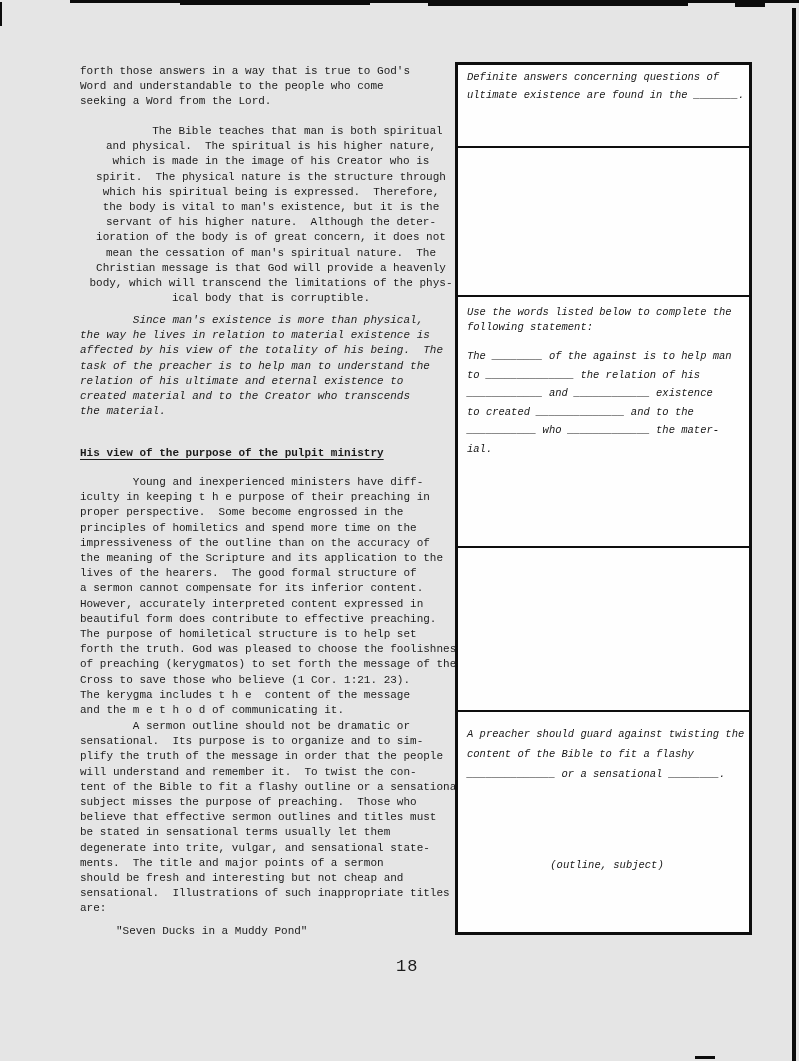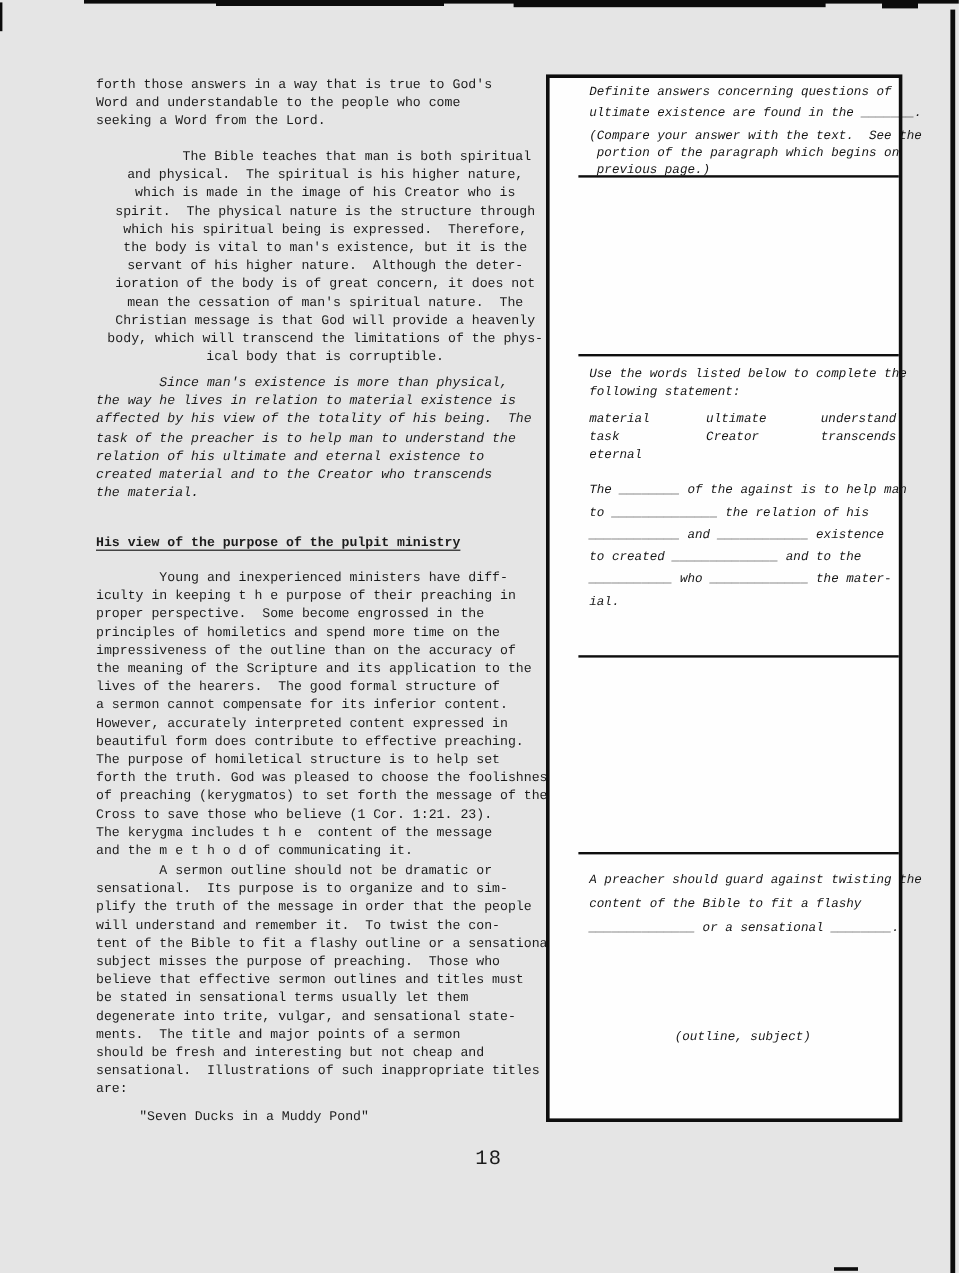--- a/index.html
+++ b/index.html
@@ -29,21 +29,21 @@
   .page-number{
     position:absolute;left:396px;top:957px;
     font-size:17px;letter-spacing:1px;color:#1c1c1c;
   }
   
   .answer-panel{
     position:absolute;left:455px;top:62px;width:297px;height:873px;
     border:3px solid #0e0e0e;box-sizing:border-box;
     display:flex;flex-direction:column;background:#fefefe;
   }
-  .sec{border-bottom:2px solid #0e0e0e;box-sizing:border-box;padding:0 2px 0 9px;overflow:visible;margin-left:24px;}
+  .sec{border-bottom:2px solid #0e0e0e;box-sizing:border-box;padding:0 2px 0 9px;overflow:visible;}
   .sec1{height:83px;padding-top:3px;}
   .sec2{height:149px;}
   .sec3{height:251px;padding-top:8px;}
   .sec4{height:164px;}
   .sec5{flex:1;border-bottom:none;padding-top:12px;}
   .it{
     font-family:"Liberation Mono","DejaVu Sans Mono",monospace;
     font-style:italic;font-size:10.5px;color:#161616;
     white-space:pre;margin:0;
   }
@@ -127,39 +127,27 @@
 sensational.  Illustrations of such inappropriate titles
 are:</p>
     <p class="blk quote" style="top:924px;">"Seven Ducks in a Muddy Pond"</p>
   </main>
 
   <aside class="answer-panel">
 
     <section class="sec sec1">
       <p class="it stmt">Definite answers concerning questions of
 ultimate existence are found in the _______.</p>
-      <p class="it note">(Compare your answer with the text.  See the
- portion of the paragraph which begins on
- previous page.)</p>
     </section>
 
     <section class="sec sec2"></section>
 
     <section class="sec sec3">
       <p class="it prompt">Use the words listed below to complete the
 following statement:</p>
-      <div class="wordbank">
-        <div class="it wb-col wb-1">material
-task
-eternal</div>
-        <div class="it wb-col wb-2">ultimate
-Creator</div>
-        <div class="it wb-col wb-3">understand
-transcends</div>
-      </div>
       <p class="it stmt3">The ________ of the against is to help man
 to ______________ the relation of his
 ____________ and ____________ existence
 to created ______________ and to the
 ___________ who _____________ the mater-
 ial.</p>
     </section>
 
     <section class="sec sec4"></section>
 

